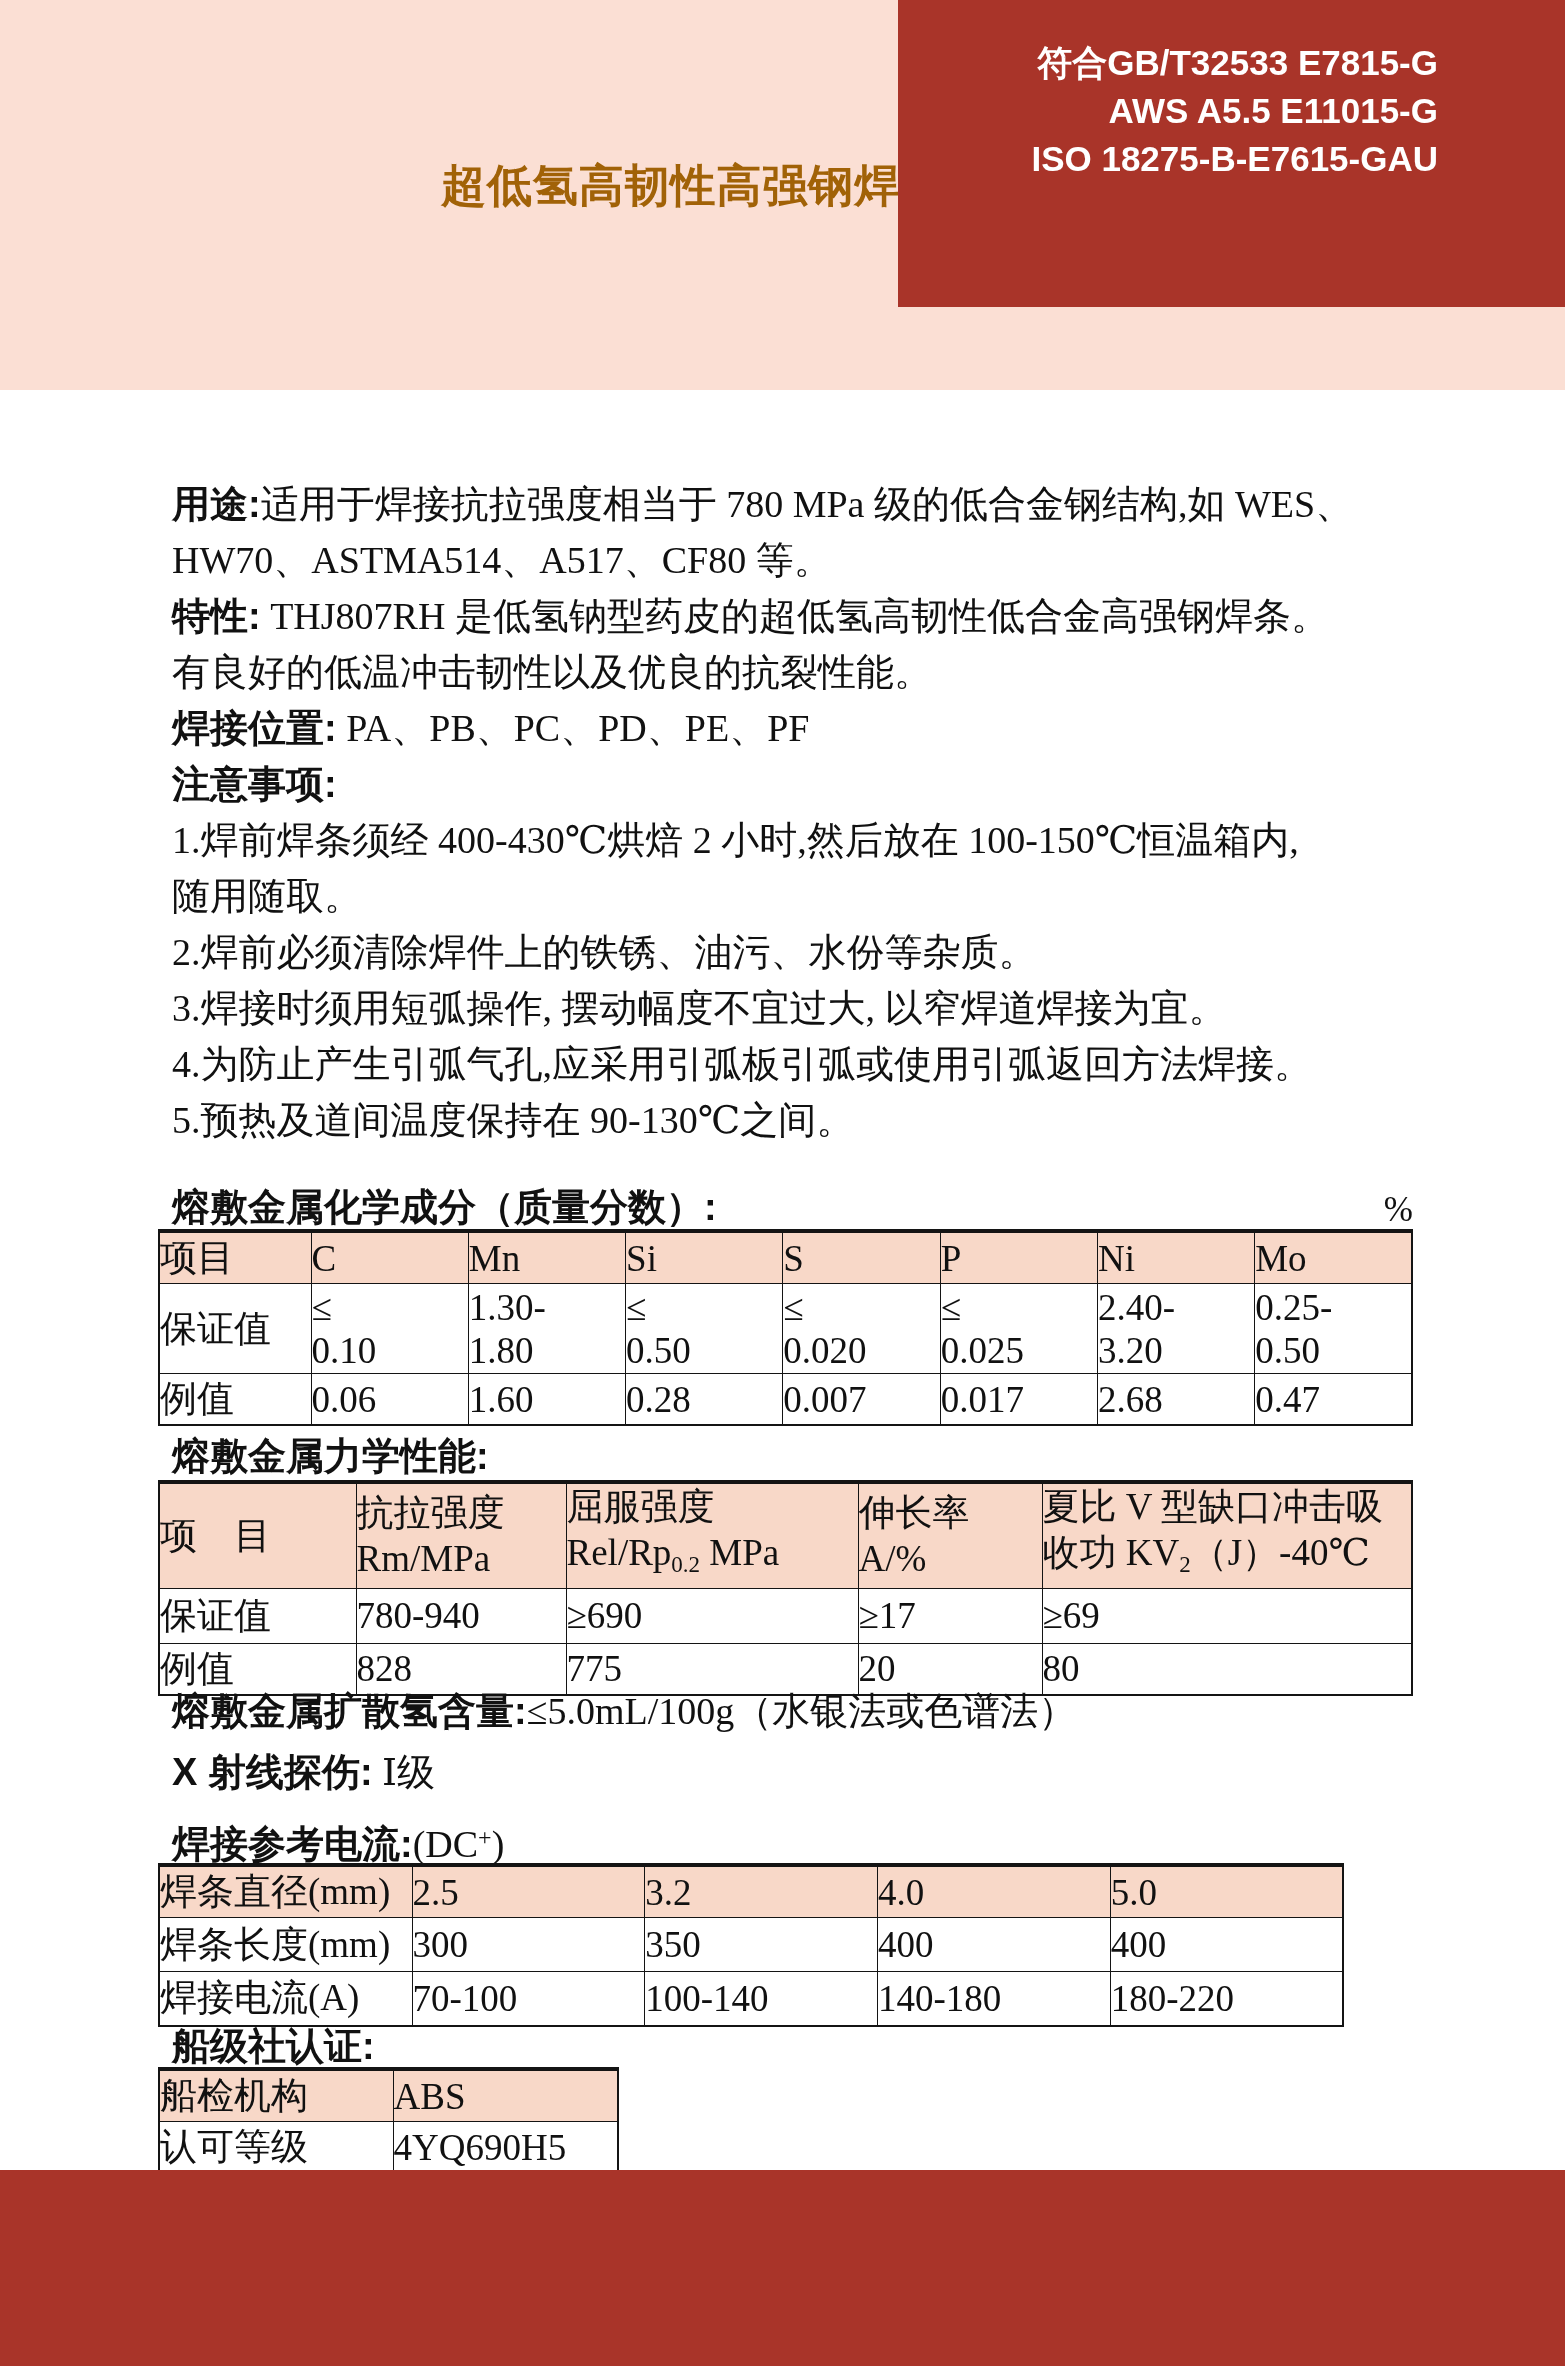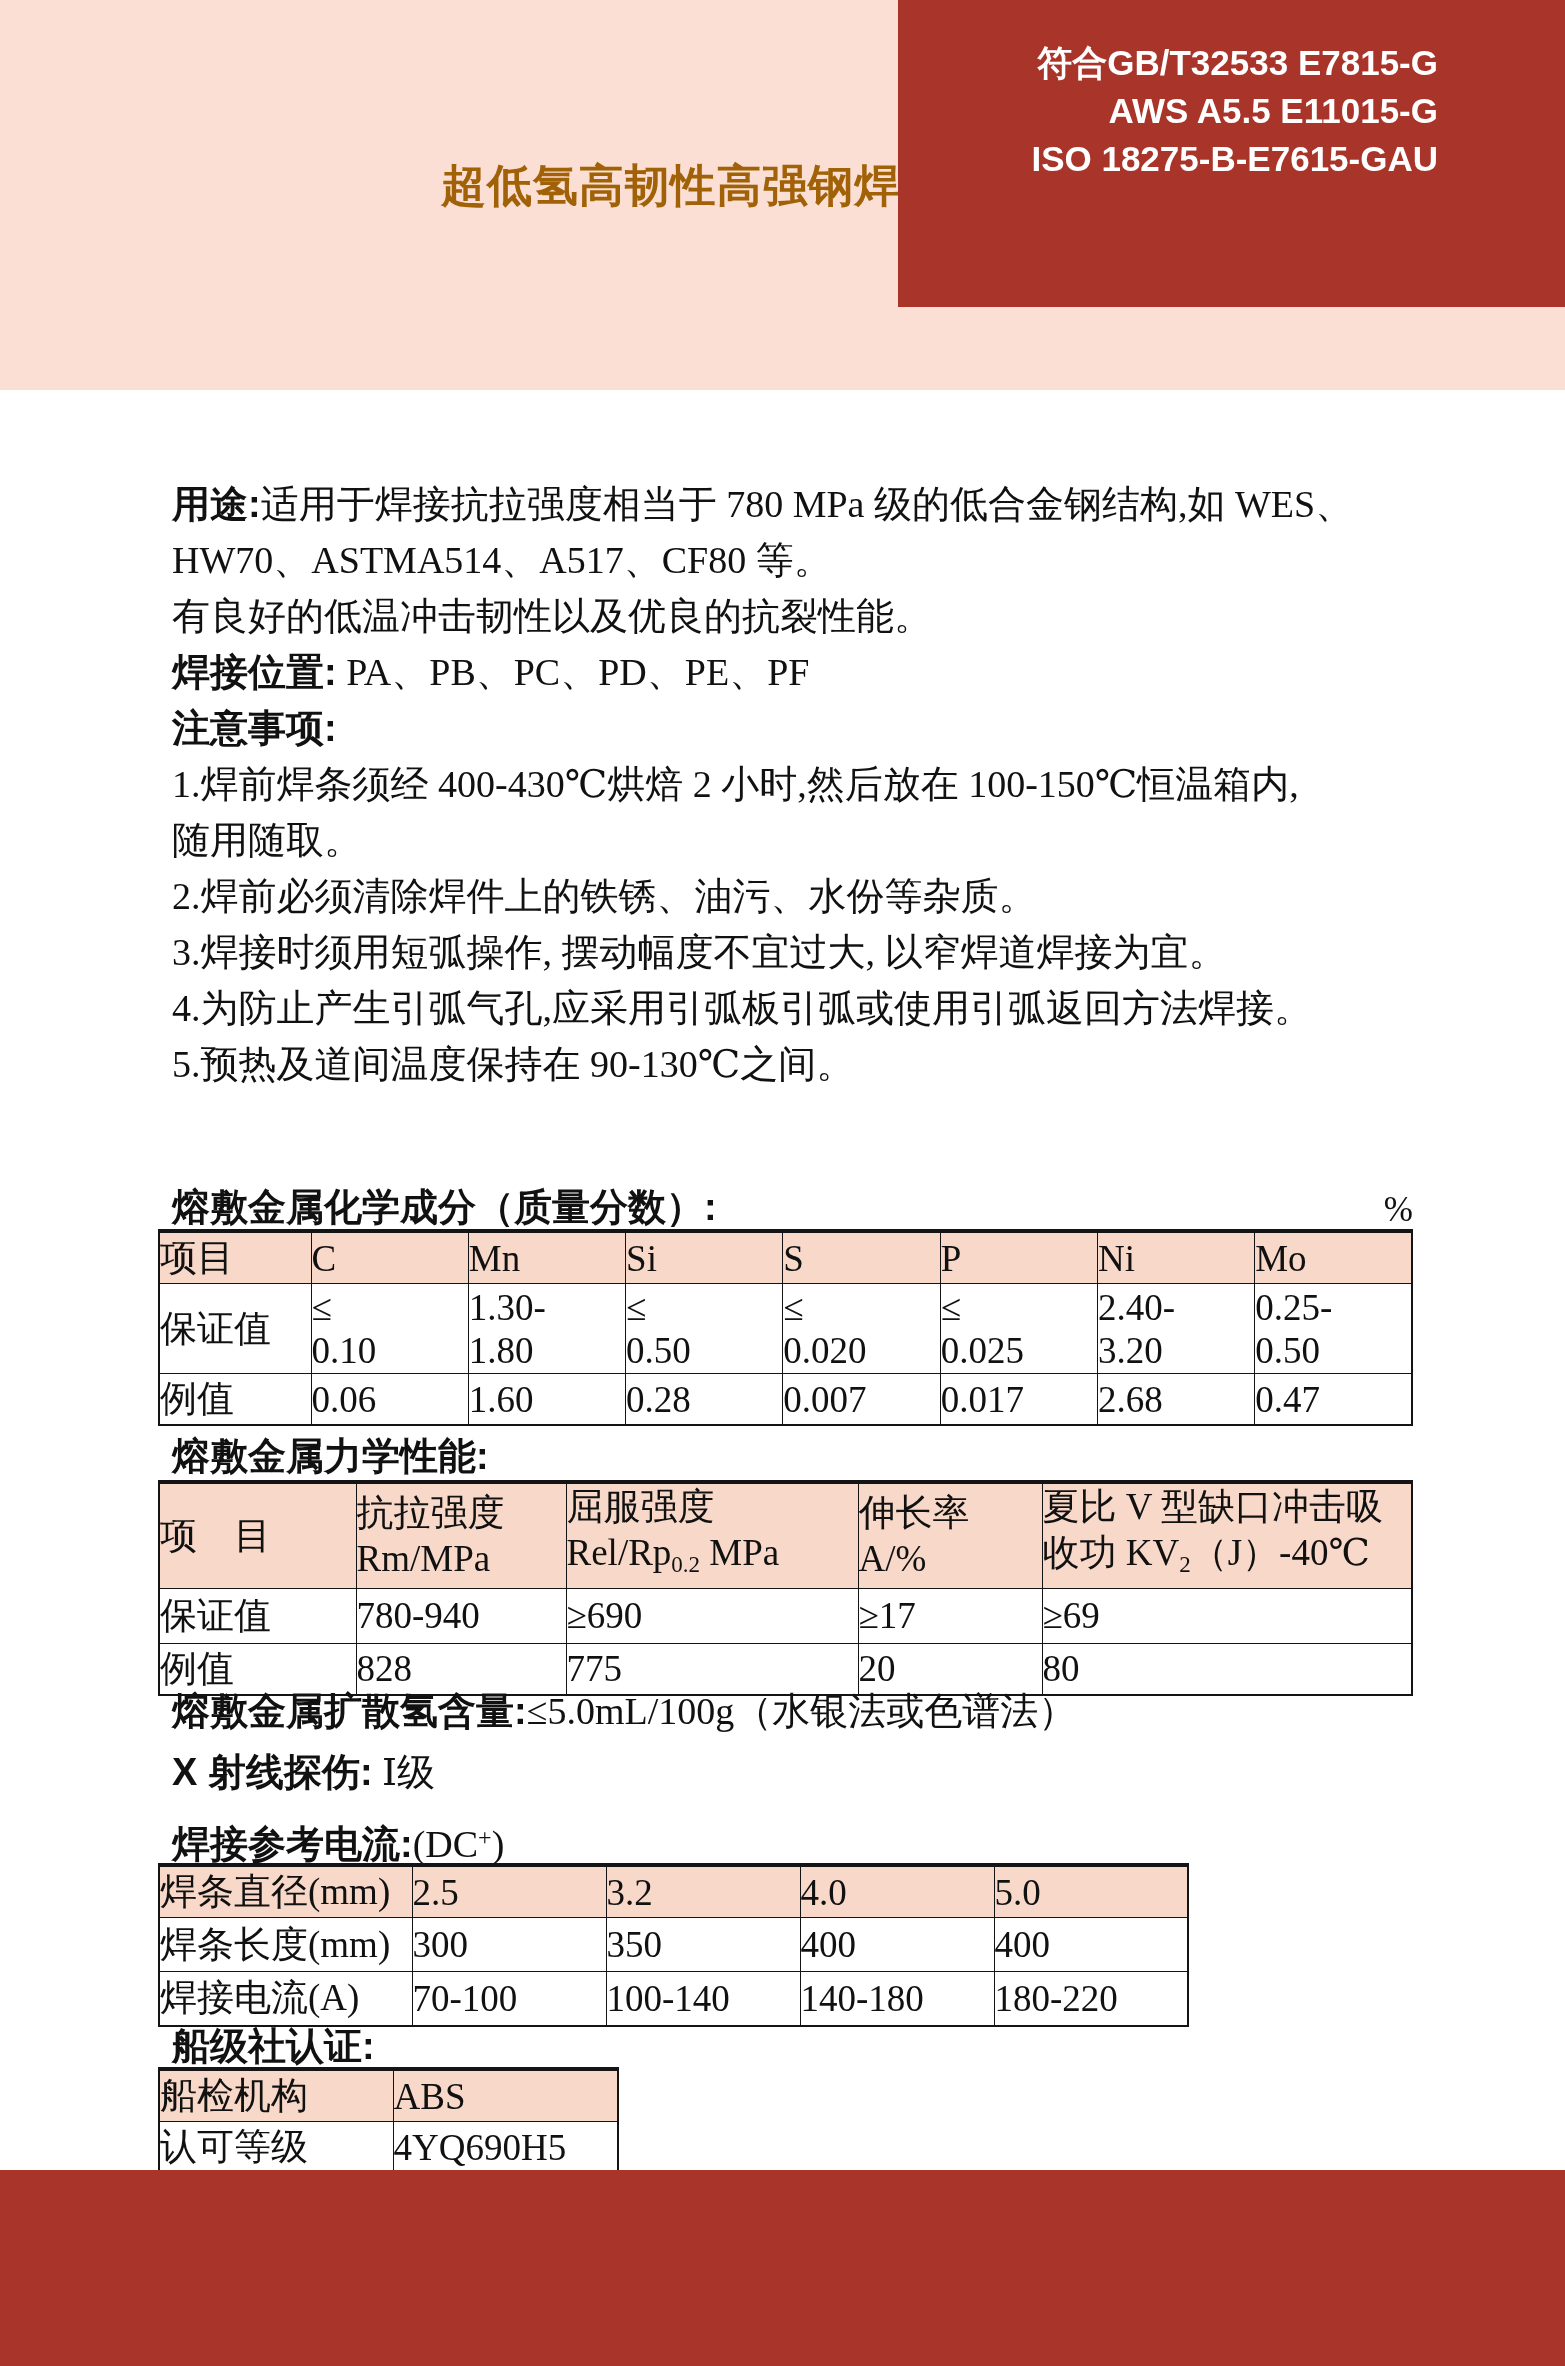--- a/index.html
+++ b/index.html
@@ -45,20 +45,21 @@
     <div class="hdr-red">
       <div>符合GB/T32533 E7815-G</div>
       <div>AWS A5.5 E11015-G</div>
       <div>ISO 18275-B-E7615-GAU</div>
     </div>
   </div>
 
   <div class="blines">
     <div class="bline"><span class="bl">用途:</span><span>适用于焊接抗拉强度相当于 780 MPa 级的低合金钢结构,如 WES、</span></div>
     <div class="bline"><span>HW70、ASTMA514、A517、CF80 等。</span></div>
+    <div class="bline"><span class="bl">特性:</span><span> THJ807RH 是低氢钠型药皮的超低氢高韧性低合金高强钢焊条。</span></div>
     <div class="bline"><span>有良好的低温冲击韧性以及优良的抗裂性能。</span></div>
     <div class="bline"><span class="bl">焊接位置:</span><span> PA、PB、PC、PD、PE、PF</span></div>
     <div class="bline"><span class="bl">注意事项:</span></div>
     <div class="bline"><span>1.焊前焊条须经 400-430℃烘焙 2 小时,然后放在 100-150℃恒温箱内,</span></div>
     <div class="bline"><span>随用随取。</span></div>
     <div class="bline"><span>2.焊前必须清除焊件上的铁锈、油污、水份等杂质。</span></div>
     <div class="bline"><span>3.焊接时须用短弧操作, 摆动幅度不宜过大, 以窄焊道焊接为宜。</span></div>
     <div class="bline"><span>4.为防止产生引弧气孔,应采用引弧板引弧或使用引弧返回方法焊接。</span></div>
     <div class="bline"><span>5.预热及道间温度保持在 90-130℃之间。</span></div>
   </div>
@@ -174,21 +175,21 @@
   </div>
 
   <div class="inline-line" style="top:1749px;">
     <span class="bl">X 射线探伤:</span><span> Ⅰ级</span>
   </div>
 
   <div class="inline-line" style="top:1814px;">
     <span class="bl">焊接参考电流:</span><span>(DC</span><span class="sp">+</span><span>)</span>
   </div>
 
-  <table class="tbl" style="top:1863px;width:1031px;">
+  <table class="tbl" style="top:1863px;width:1186px;">
     <colgroup>
         <col style="width:253px">
         <col>
         <col>
         <col>
         <col>
       </colgroup>
     <tbody>
         <tr style="height:52px;">
       <td class="ph">焊条直径(mm)</td>

